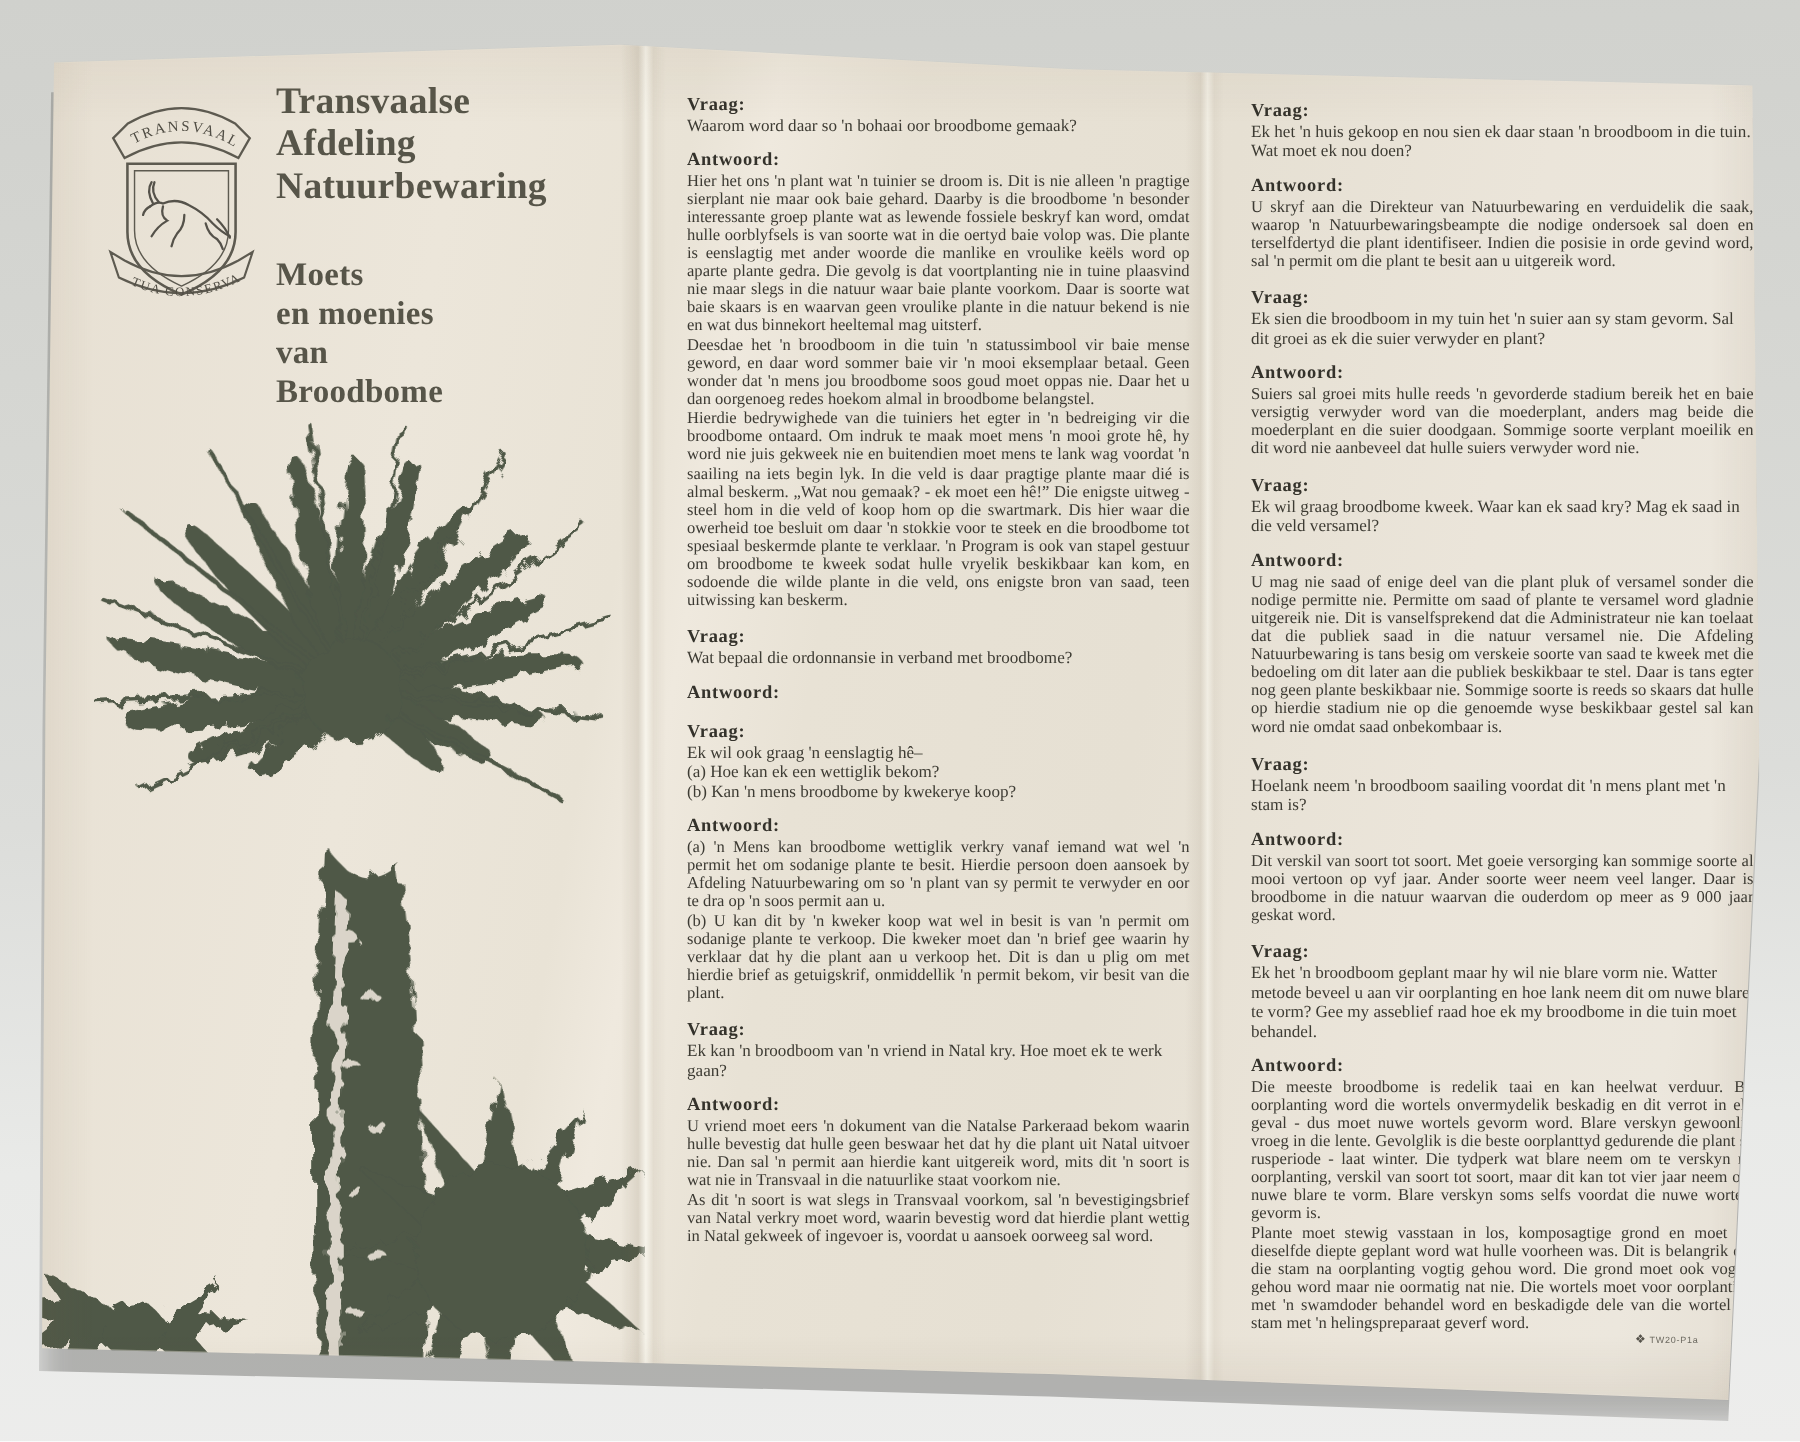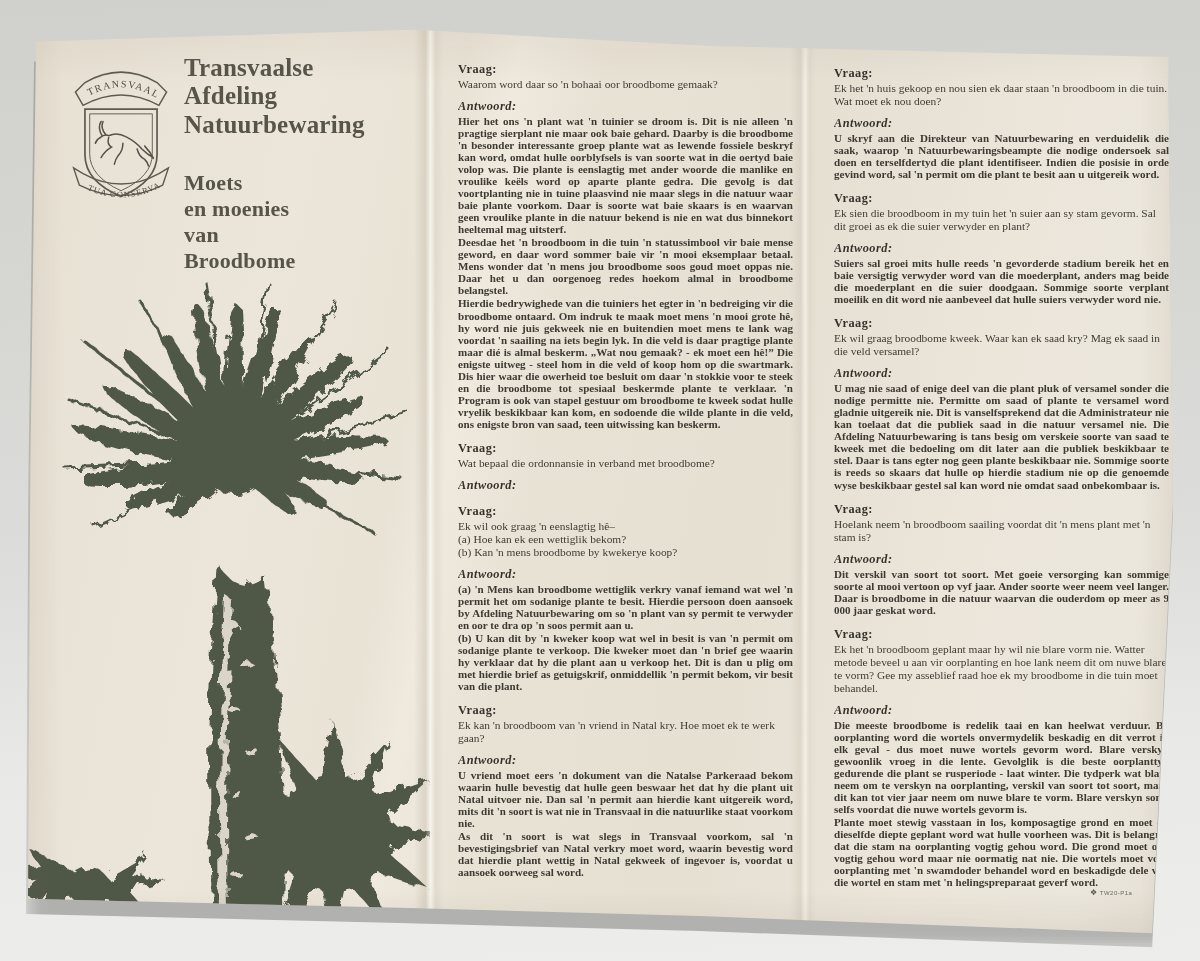--- a/index.html
+++ b/index.html
@@ -46,23 +46,23 @@
     font-size:22px;font-weight:bold;line-height:1.18;color:#575549;letter-spacing:0.2px;}
   .palm{position:absolute;left:0px;top:246px;width:402px;height:640px;}
 
   
   .col{position:absolute;top:34px;width:335px;height:856px;overflow:hidden;}
   .col.middle{left:430px;}
   .col.right{left:806px;top:38px;}
   .qa{margin:0;}
   .qa + .qa{margin-top:11px;}
   .lbl{margin:0 0 1px 0;font-size:12.3px;font-weight:bold;letter-spacing:0.5px;color:#34322b;}
-  .albl{margin-top:8px;font-style:italic;}
+  .albl{margin-top:8px;}
   .q{margin:0;font-size:11.4px;line-height:1.14;color:#3d3b33;}
-  .a{margin:0;font-size:11.05px;line-height:1.09;text-align:justify;color:#3c3a33;font-weight:bold;}
+  .a{margin:0;font-size:11.05px;line-height:1.09;text-align:justify;color:#3c3a33;}
   .a + .a{margin-top:1px;}
 
   .printer-mark{position:absolute;left:1062px;top:860px;font-size:6px;color:#6b685f;
     letter-spacing:0.5px;font-family:"Liberation Sans",sans-serif;}
   .printer-mark .dm{font-size:8px;color:#55524a;}
 </style>
 </head>
 <body>
 
 <div class="scene">
@@ -193,21 +193,21 @@
     <div class="crease c1"></div>
     <div class="crease c2"></div>
     <div class="edge-tone"></div>
 
     <div class="col middle" id="col-middle">
         <section class="qa">
           <h3 class="lbl">Vraag:</h3>
           <p class="q">Waarom word daar so 'n bohaai oor broodbome gemaak?</p>
           <h3 class="lbl albl">Antwoord:</h3>
           <p class="a">Hier het ons 'n plant wat 'n tuinier se droom is. Dit is nie alleen 'n pragtige sierplant nie maar ook baie gehard. Daarby is die broodbome 'n besonder interessante groep plante wat as lewende fossiele beskryf kan word, omdat hulle oorblyfsels is van soorte wat in die oertyd baie volop was. Die plante is eenslagtig met ander woorde die manlike en vroulike keëls word op aparte plante gedra. Die gevolg is dat voortplanting nie in tuine plaasvind nie maar slegs in die natuur waar baie plante voorkom. Daar is soorte wat baie skaars is en waarvan geen vroulike plante in die natuur bekend is nie en wat dus binnekort heeltemal mag uitsterf.</p>
-          <p class="a">Deesdae het 'n broodboom in die tuin 'n statussimbool vir baie mense geword, en daar word sommer baie vir 'n mooi eksemplaar betaal. Mens wonder dat 'n mens jou broodbome soos goud moet oppas nie. Daar het u dan oorgenoeg redes hoekom almal in broodbome belangstel.</p>
+          <p class="a">Deesdae het 'n broodboom in die tuin 'n statussimbool vir baie mense geword, en daar word sommer baie vir 'n mooi eksemplaar betaal. Geen wonder dat 'n mens jou broodbome soos goud moet oppas nie. Daar het u dan oorgenoeg redes hoekom almal in broodbome belangstel.</p>
           <p class="a">Hierdie bedrywighede van die tuiniers het egter in 'n bedreiging vir die broodbome ontaard. Om indruk te maak moet mens 'n mooi grote hê, hy word nie juis gekweek nie en buitendien moet mens te lank wag voordat 'n saailing na iets begin lyk. In die veld is daar pragtige plante maar dié is almal beskerm. „Wat nou gemaak? - ek moet een hê!” Die enigste uitweg - steel hom in die veld of koop hom op die swartmark. Dis hier waar die owerheid toe besluit om daar 'n stokkie voor te steek en die broodbome tot spesiaal beskermde plante te verklaar. 'n Program is ook van stapel gestuur om broodbome te kweek sodat hulle vryelik beskikbaar kan kom, en sodoende die wilde plante in die veld, ons enigste bron van saad, teen uitwissing kan beskerm.</p>
         </section>
         <section class="qa">
           <h3 class="lbl">Vraag:</h3>
           <p class="q">Wat bepaal die ordonnansie in verband met broodbome?</p>
           <h3 class="lbl albl">Antwoord:</h3>
         </section>
         <section class="qa">
           <h3 class="lbl">Vraag:</h3>
           <p class="q">Ek wil ook graag 'n eenslagtig hê–</p>

